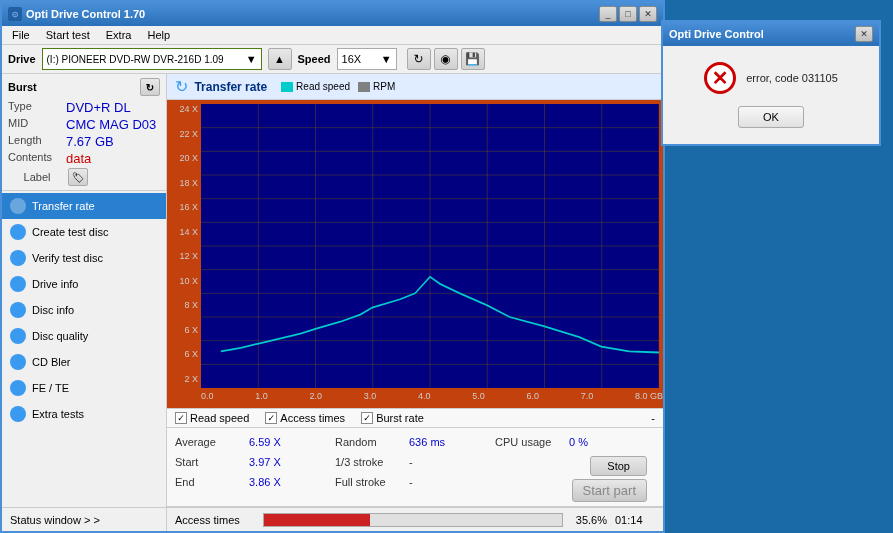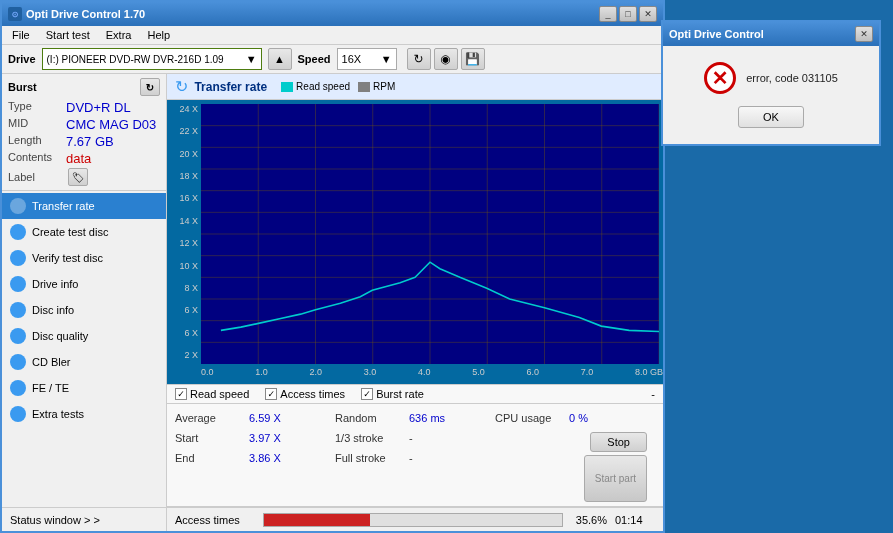--- a/index.html
+++ b/index.html
@@ -115,20 +115,21 @@
       display: flex; align-items: center; justify-content: center; cursor: pointer;
       font-size: 10px;
     }
     .disc-field { display: flex; margin-bottom: 2px; }
     .disc-field-label { color: #444; width: 58px; font-size: 11px; }
     .disc-field-value { color: #0000cc; font-size: 13px; text-align: center; }
     .disc-field-value.red { color: #cc0000; }
     .label-btn {
       display: flex; align-items: center; gap: 2px; margin-top: 2px;
       font-size: 11px;
+      text-align: center;
     }
     .label-icon {
       width: 20px; height: 18px;
       background: linear-gradient(to bottom, #e8e8e8, #d0d0d0);
       border: 1px solid #aaa; border-radius: 2px;
       display: flex; align-items: center; justify-content: center; cursor: pointer;
       font-size: 10px;
     }
 
     .nav-list { flex: 1; padding: 2px 0; }
@@ -173,21 +174,21 @@
       height: 26px;
     }
     .transfer-rate-title { font-weight: bold; font-size: 12px; color: #003080; }
 
     .legend { display: flex; align-items: center; gap: 8px; font-size: 10px; margin-left: 8px; }
     .legend-item { display: flex; align-items: center; gap: 3px; }
     .legend-color { width: 12px; height: 10px; }
 
     .chart-area {
       flex: 1;
-      background: #0369a1;
+      background: #c2410c;
       position: relative;
       overflow: hidden;
     }
 
     
     .y-axis {
       position: absolute;
       left: 0; top: 0; bottom: 20px;
       width: 34px;
       display: flex; flex-direction: column; justify-content: space-between;
@@ -237,22 +238,22 @@
     .stop-btn {
       background: linear-gradient(to bottom, #e8e8e8, #d0d0d0);
       border: 1px solid #aaa; border-radius: 3px;
       padding: 3px 16px;
       font-size: 11px; cursor: pointer;
       font-weight: normal;
     }
     .start-part-btn {
       background: linear-gradient(to bottom, #e8e8e8, #c8c8c8);
       border: 1px solid #aaa; border-radius: 3px;
-      padding: 17px 10px;
-      font-size: 10px; cursor: pointer;
+      padding: 3px 10px;
+      font-size: 13px; cursor: pointer;
       color: #888;
       margin-left: 15px;
     }
 
     .progress-bar-area {
       display: flex; align-items: center; gap: 8px;
       padding: 4px 8px;
       background: #f0f0f0;
       border-top: 1px solid #ccc;
       height: 24px;

